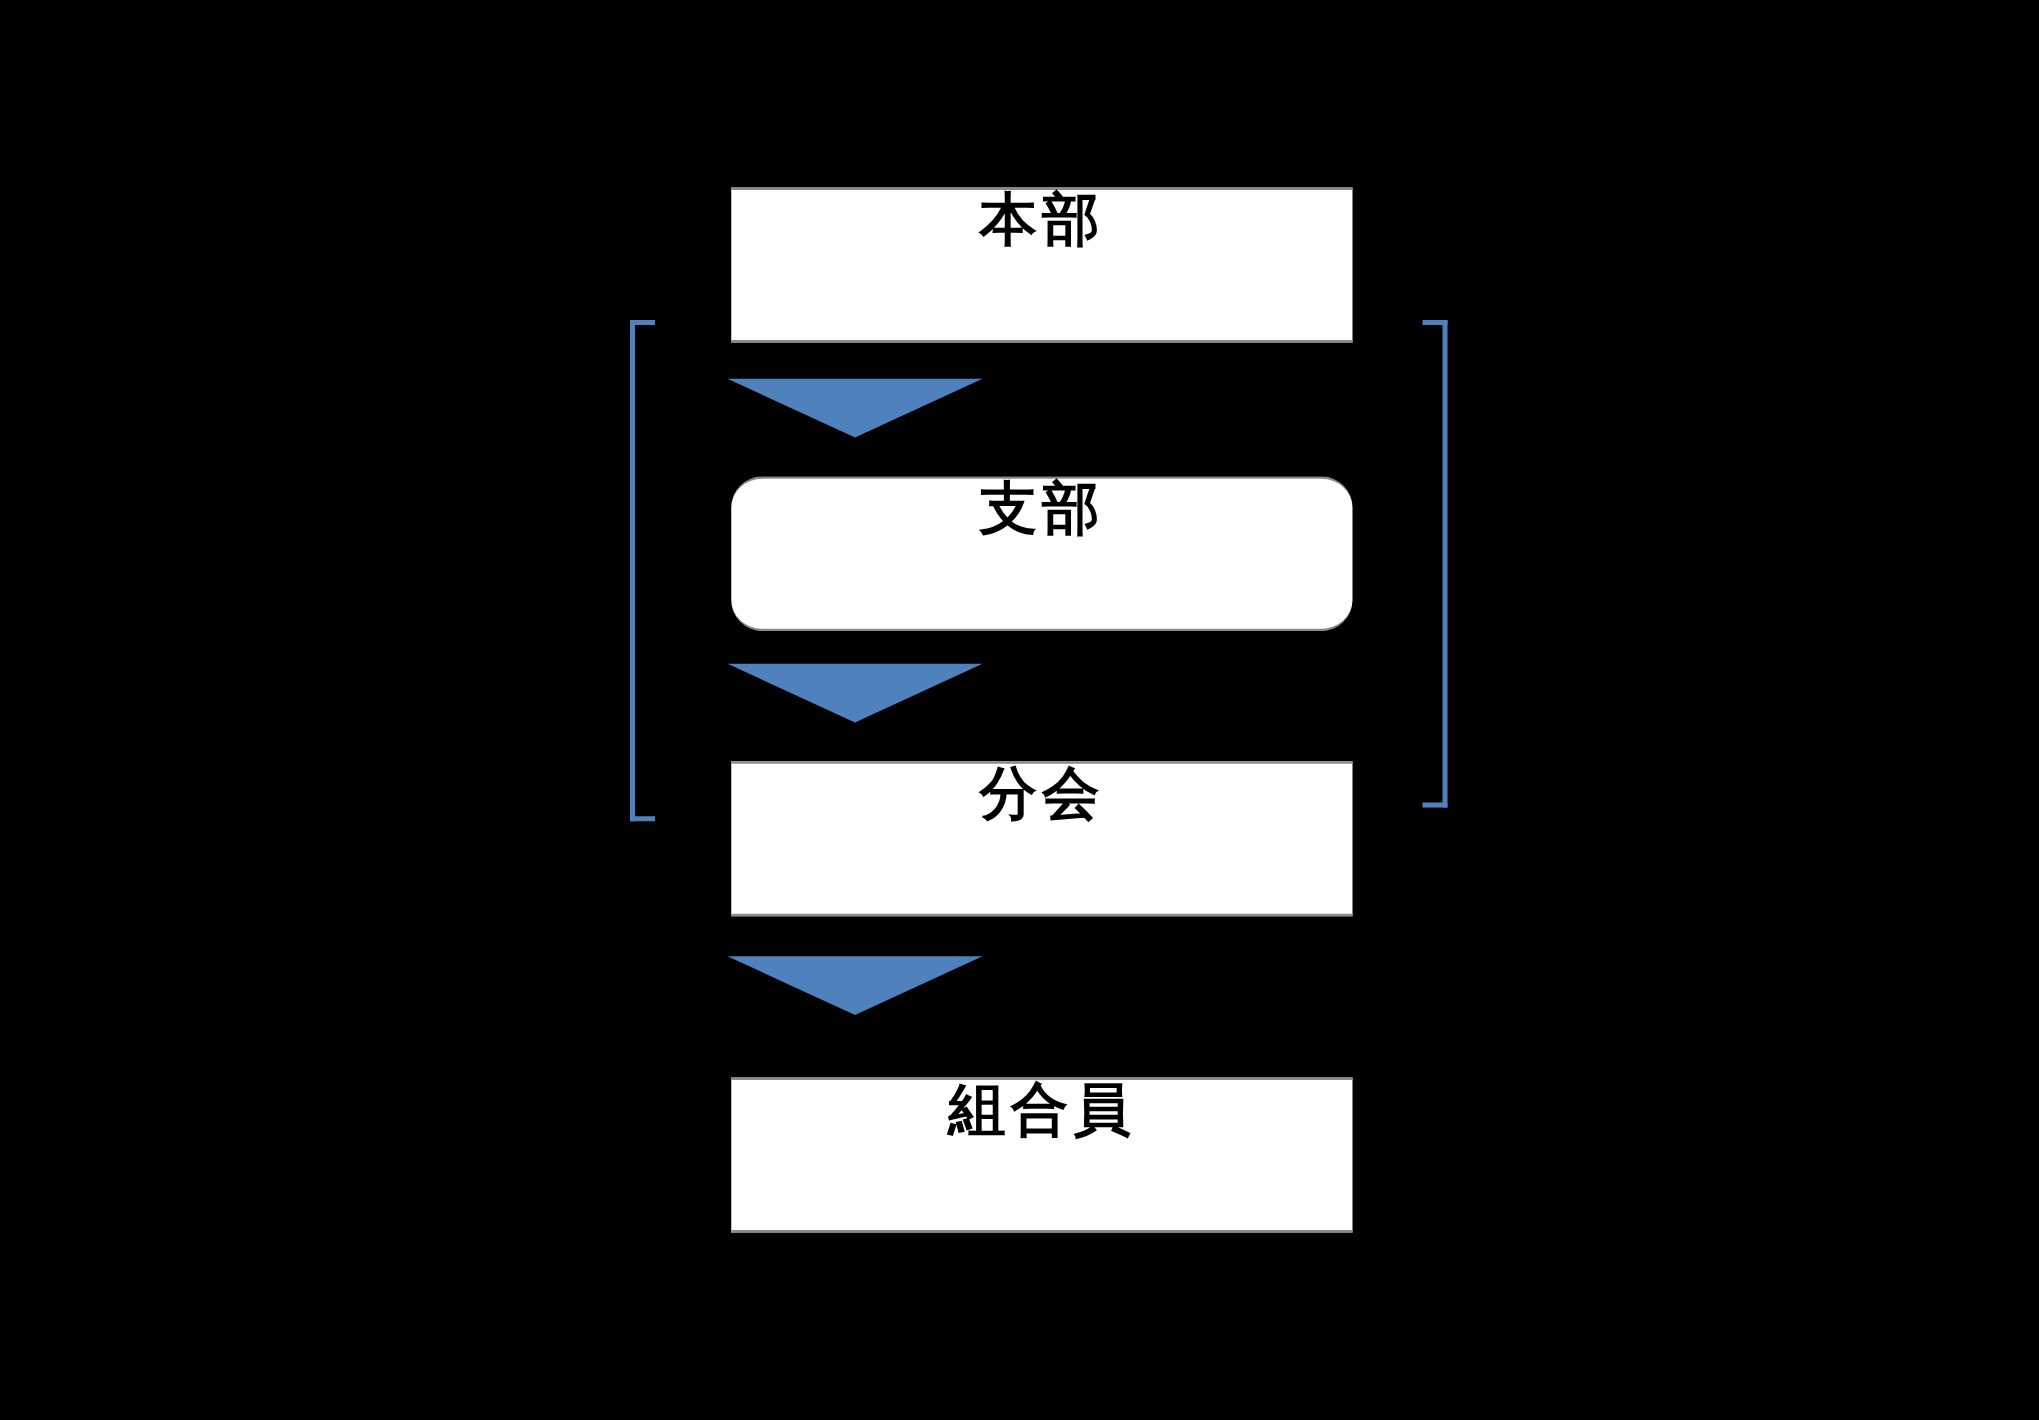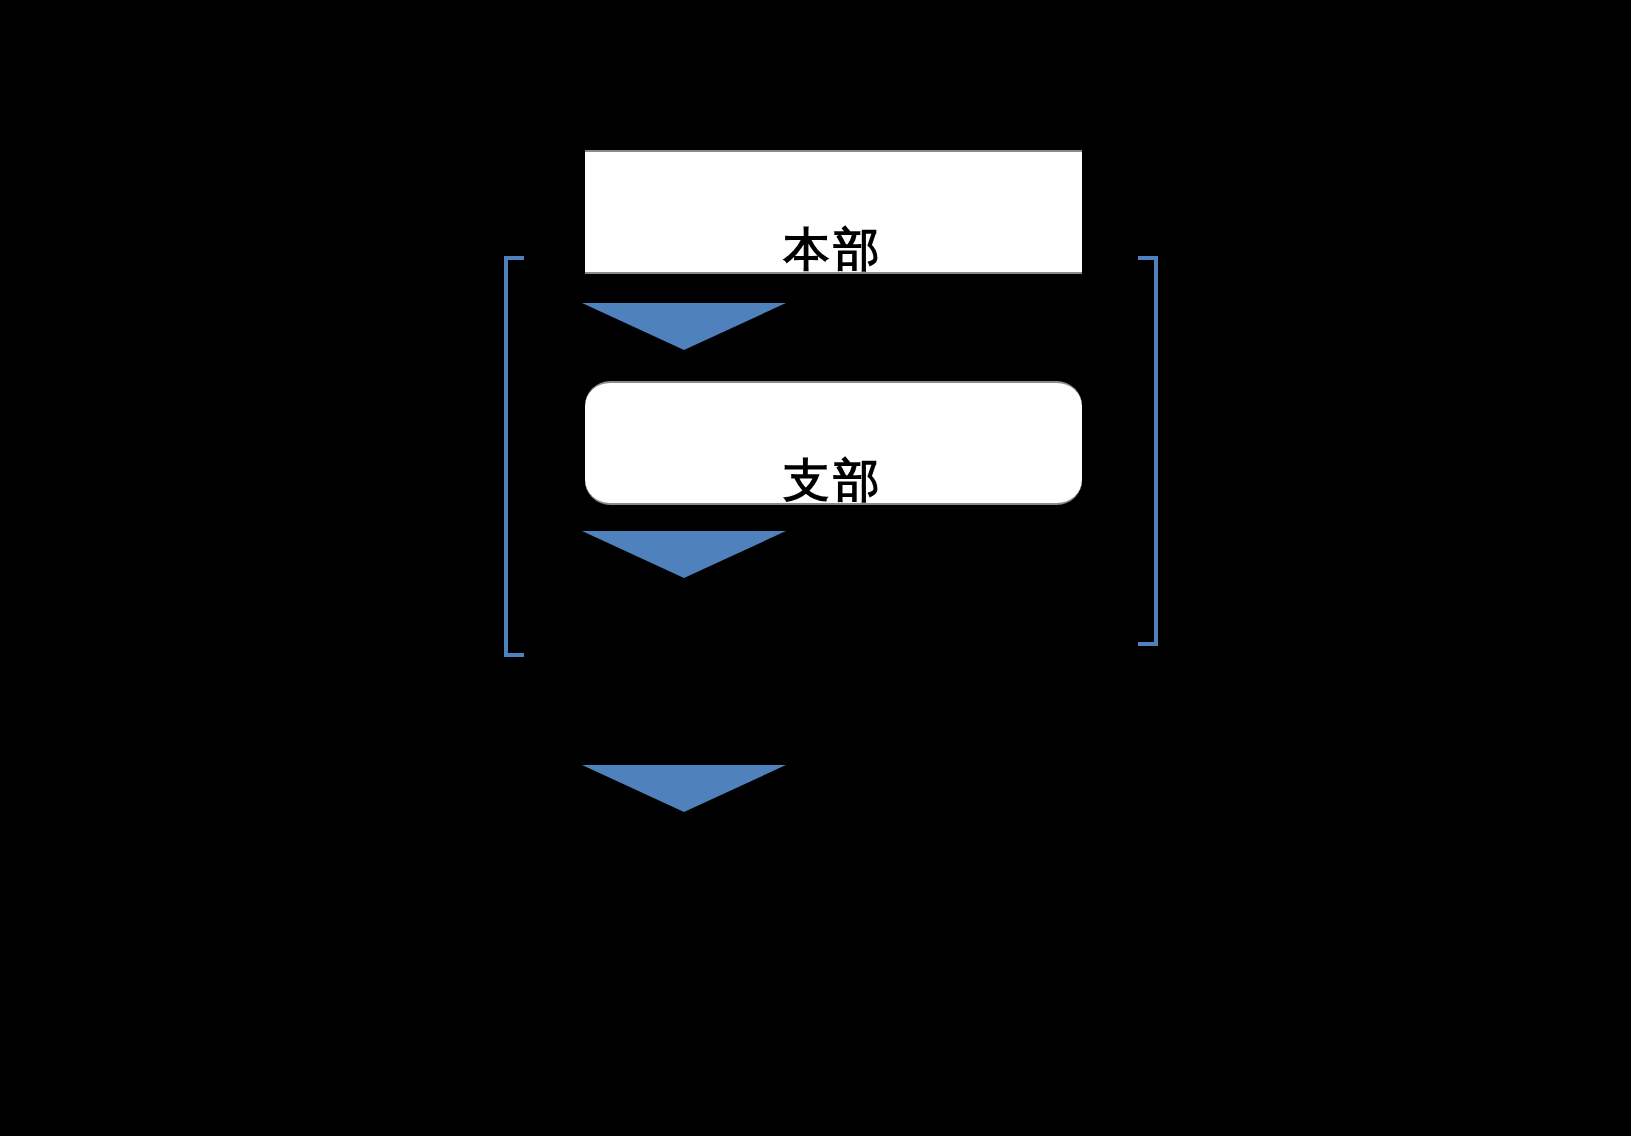--- a/index.html
+++ b/index.html
@@ -17,21 +17,21 @@
   }
   .level-box {
     position: absolute;
     left: 585px;
     width: 497px;
     height: 120px;
     background: #ffffff;
     border-top: 2px solid #8a8a8a;
     border-bottom: 2px solid #8a8a8a;
     display: flex;
-    align-items: flex-end;
+    align-items: flex-start;
     justify-content: center;
   }
   .level-label {
     color: #000000;
     font-size: 46px;
     font-weight: bold;
     letter-spacing: 4px;
     line-height: 1;
   }
   .box-1 { top: 150px; }
@@ -82,20 +82,26 @@
   </div>
 
   <div class="down-arrow arrow-1"></div>
 
   <div class="level-box box-2">
     <span class="level-label">支部</span>
   </div>
 
   <div class="down-arrow arrow-2"></div>
 
+  <div class="level-box box-3">
+    <span class="level-label">分会</span>
+  </div>
 
   <div class="down-arrow arrow-3"></div>
 
+  <div class="level-box box-4">
+    <span class="level-label">組合員</span>
+  </div>
 
   <div class="bracket bracket-left"></div>
   <div class="bracket bracket-right"></div>
 
 </div>
 
 </body></html>

